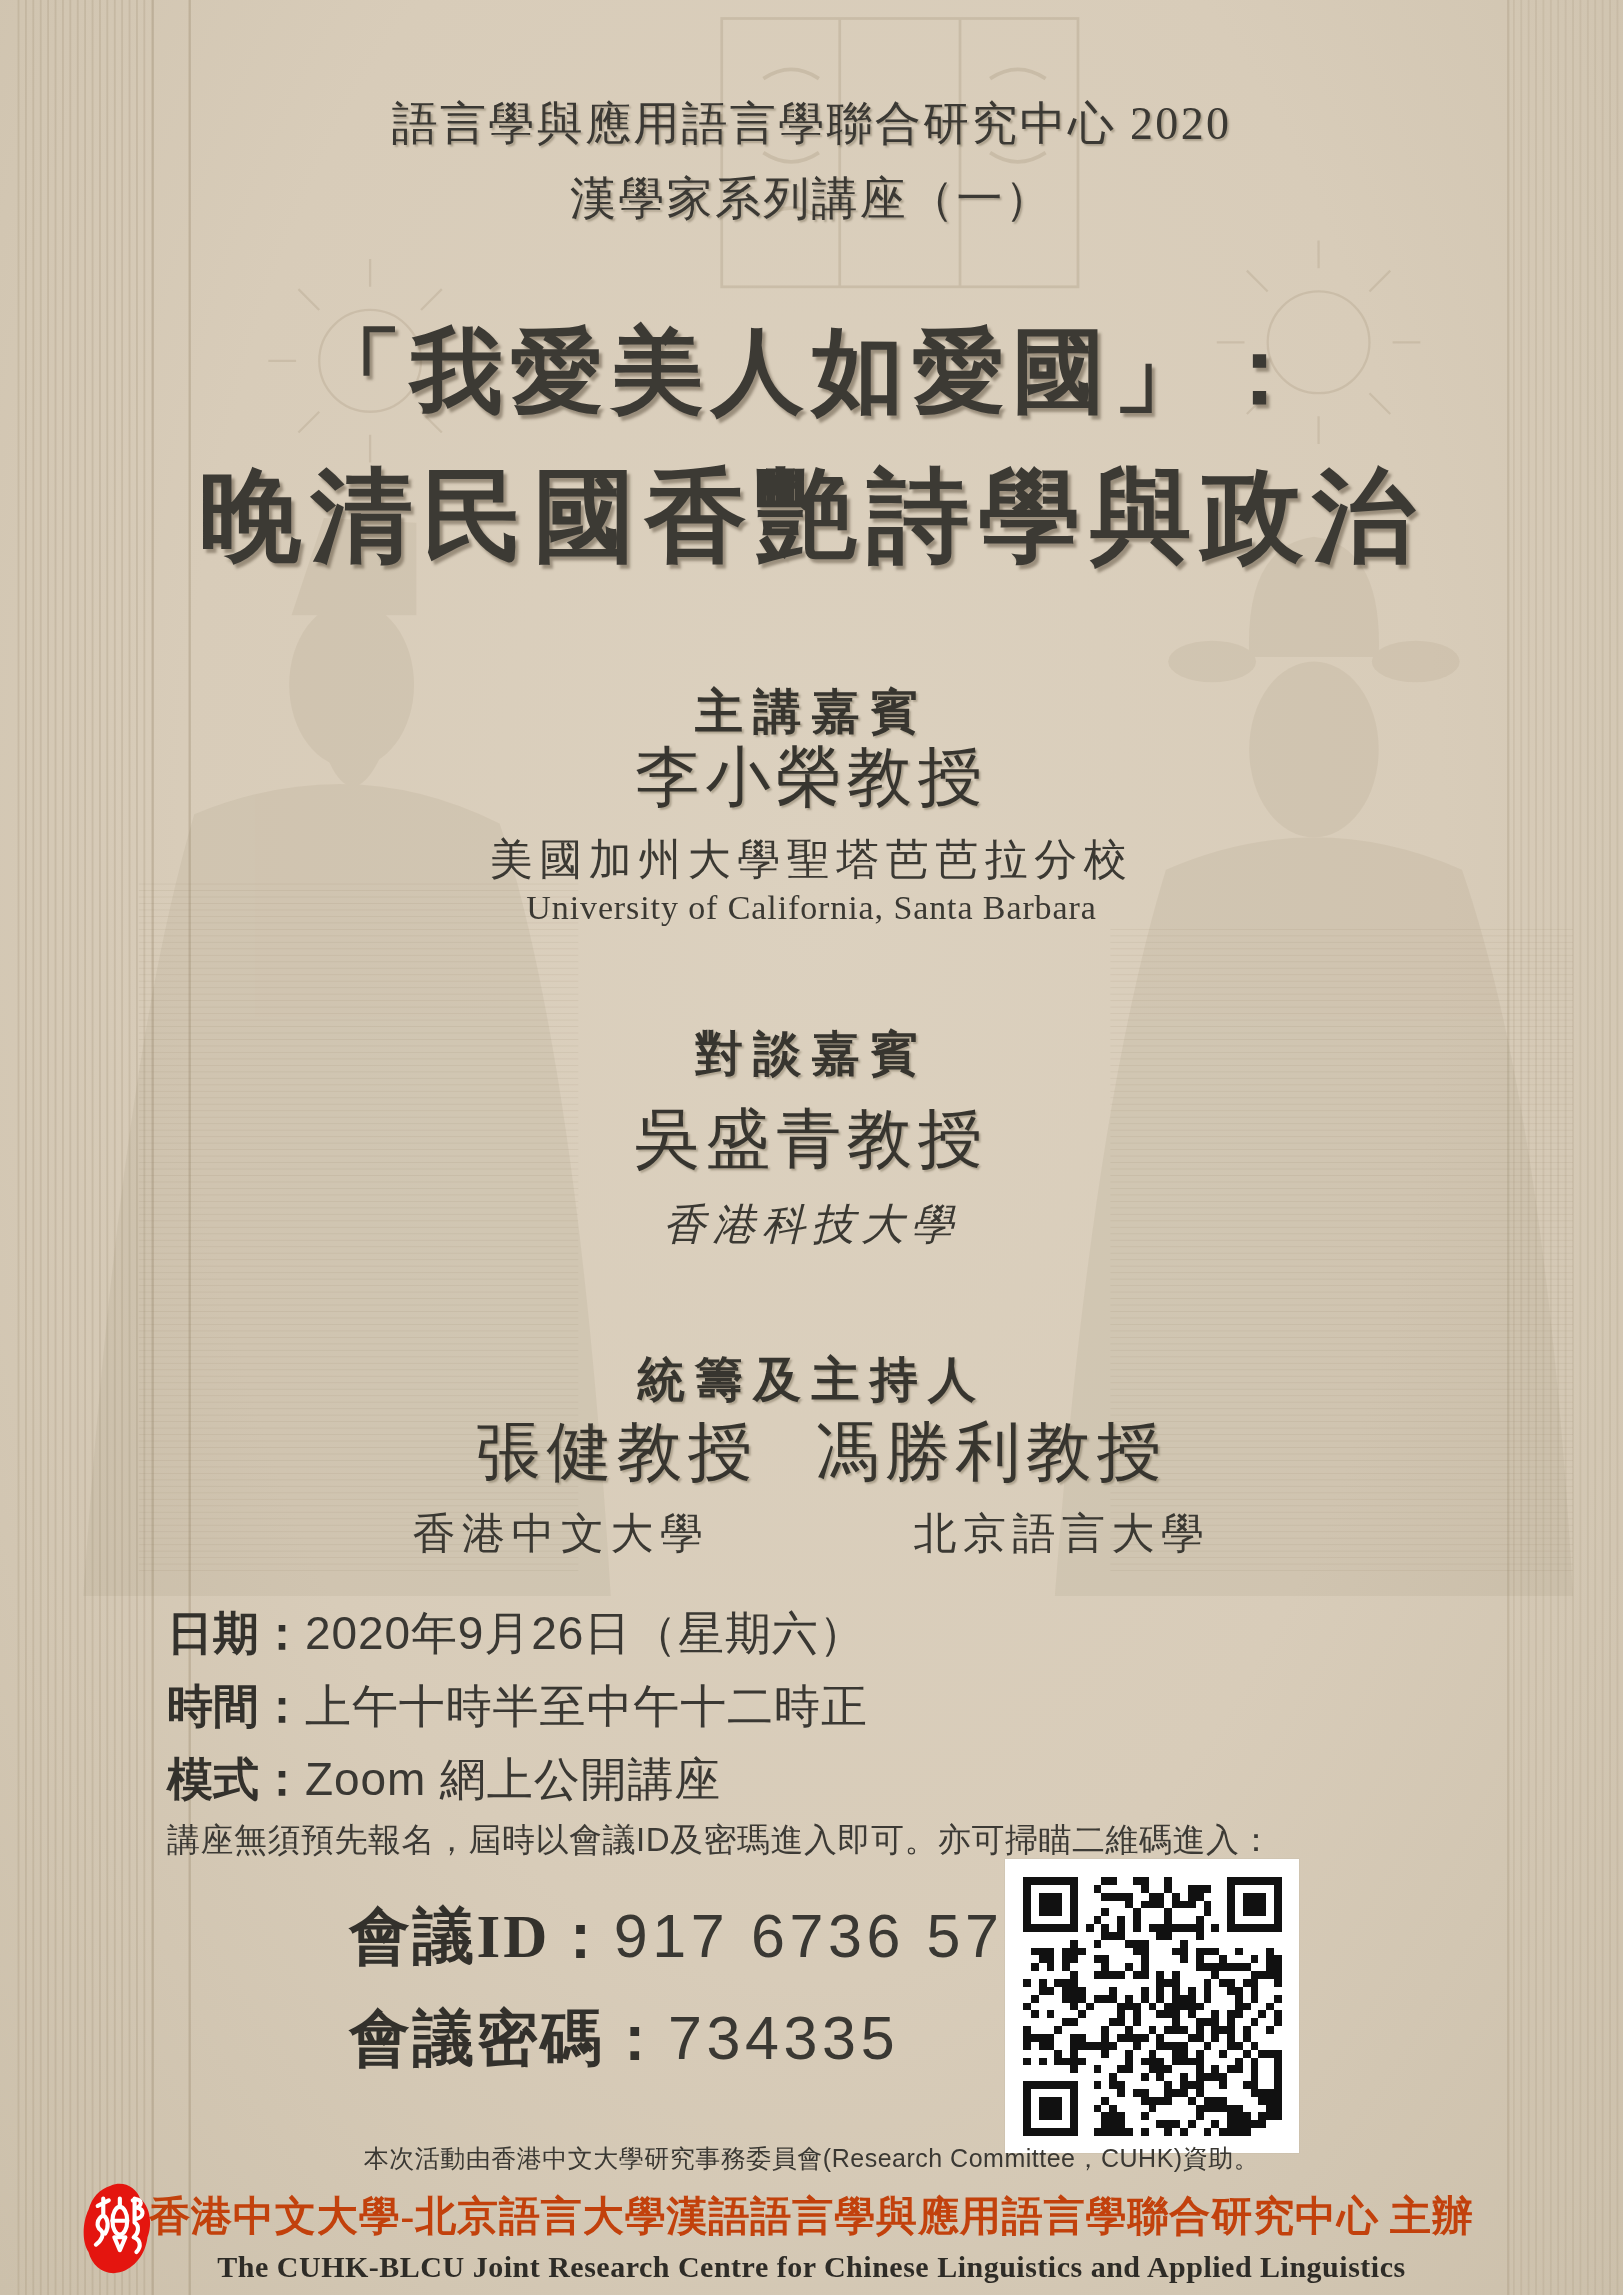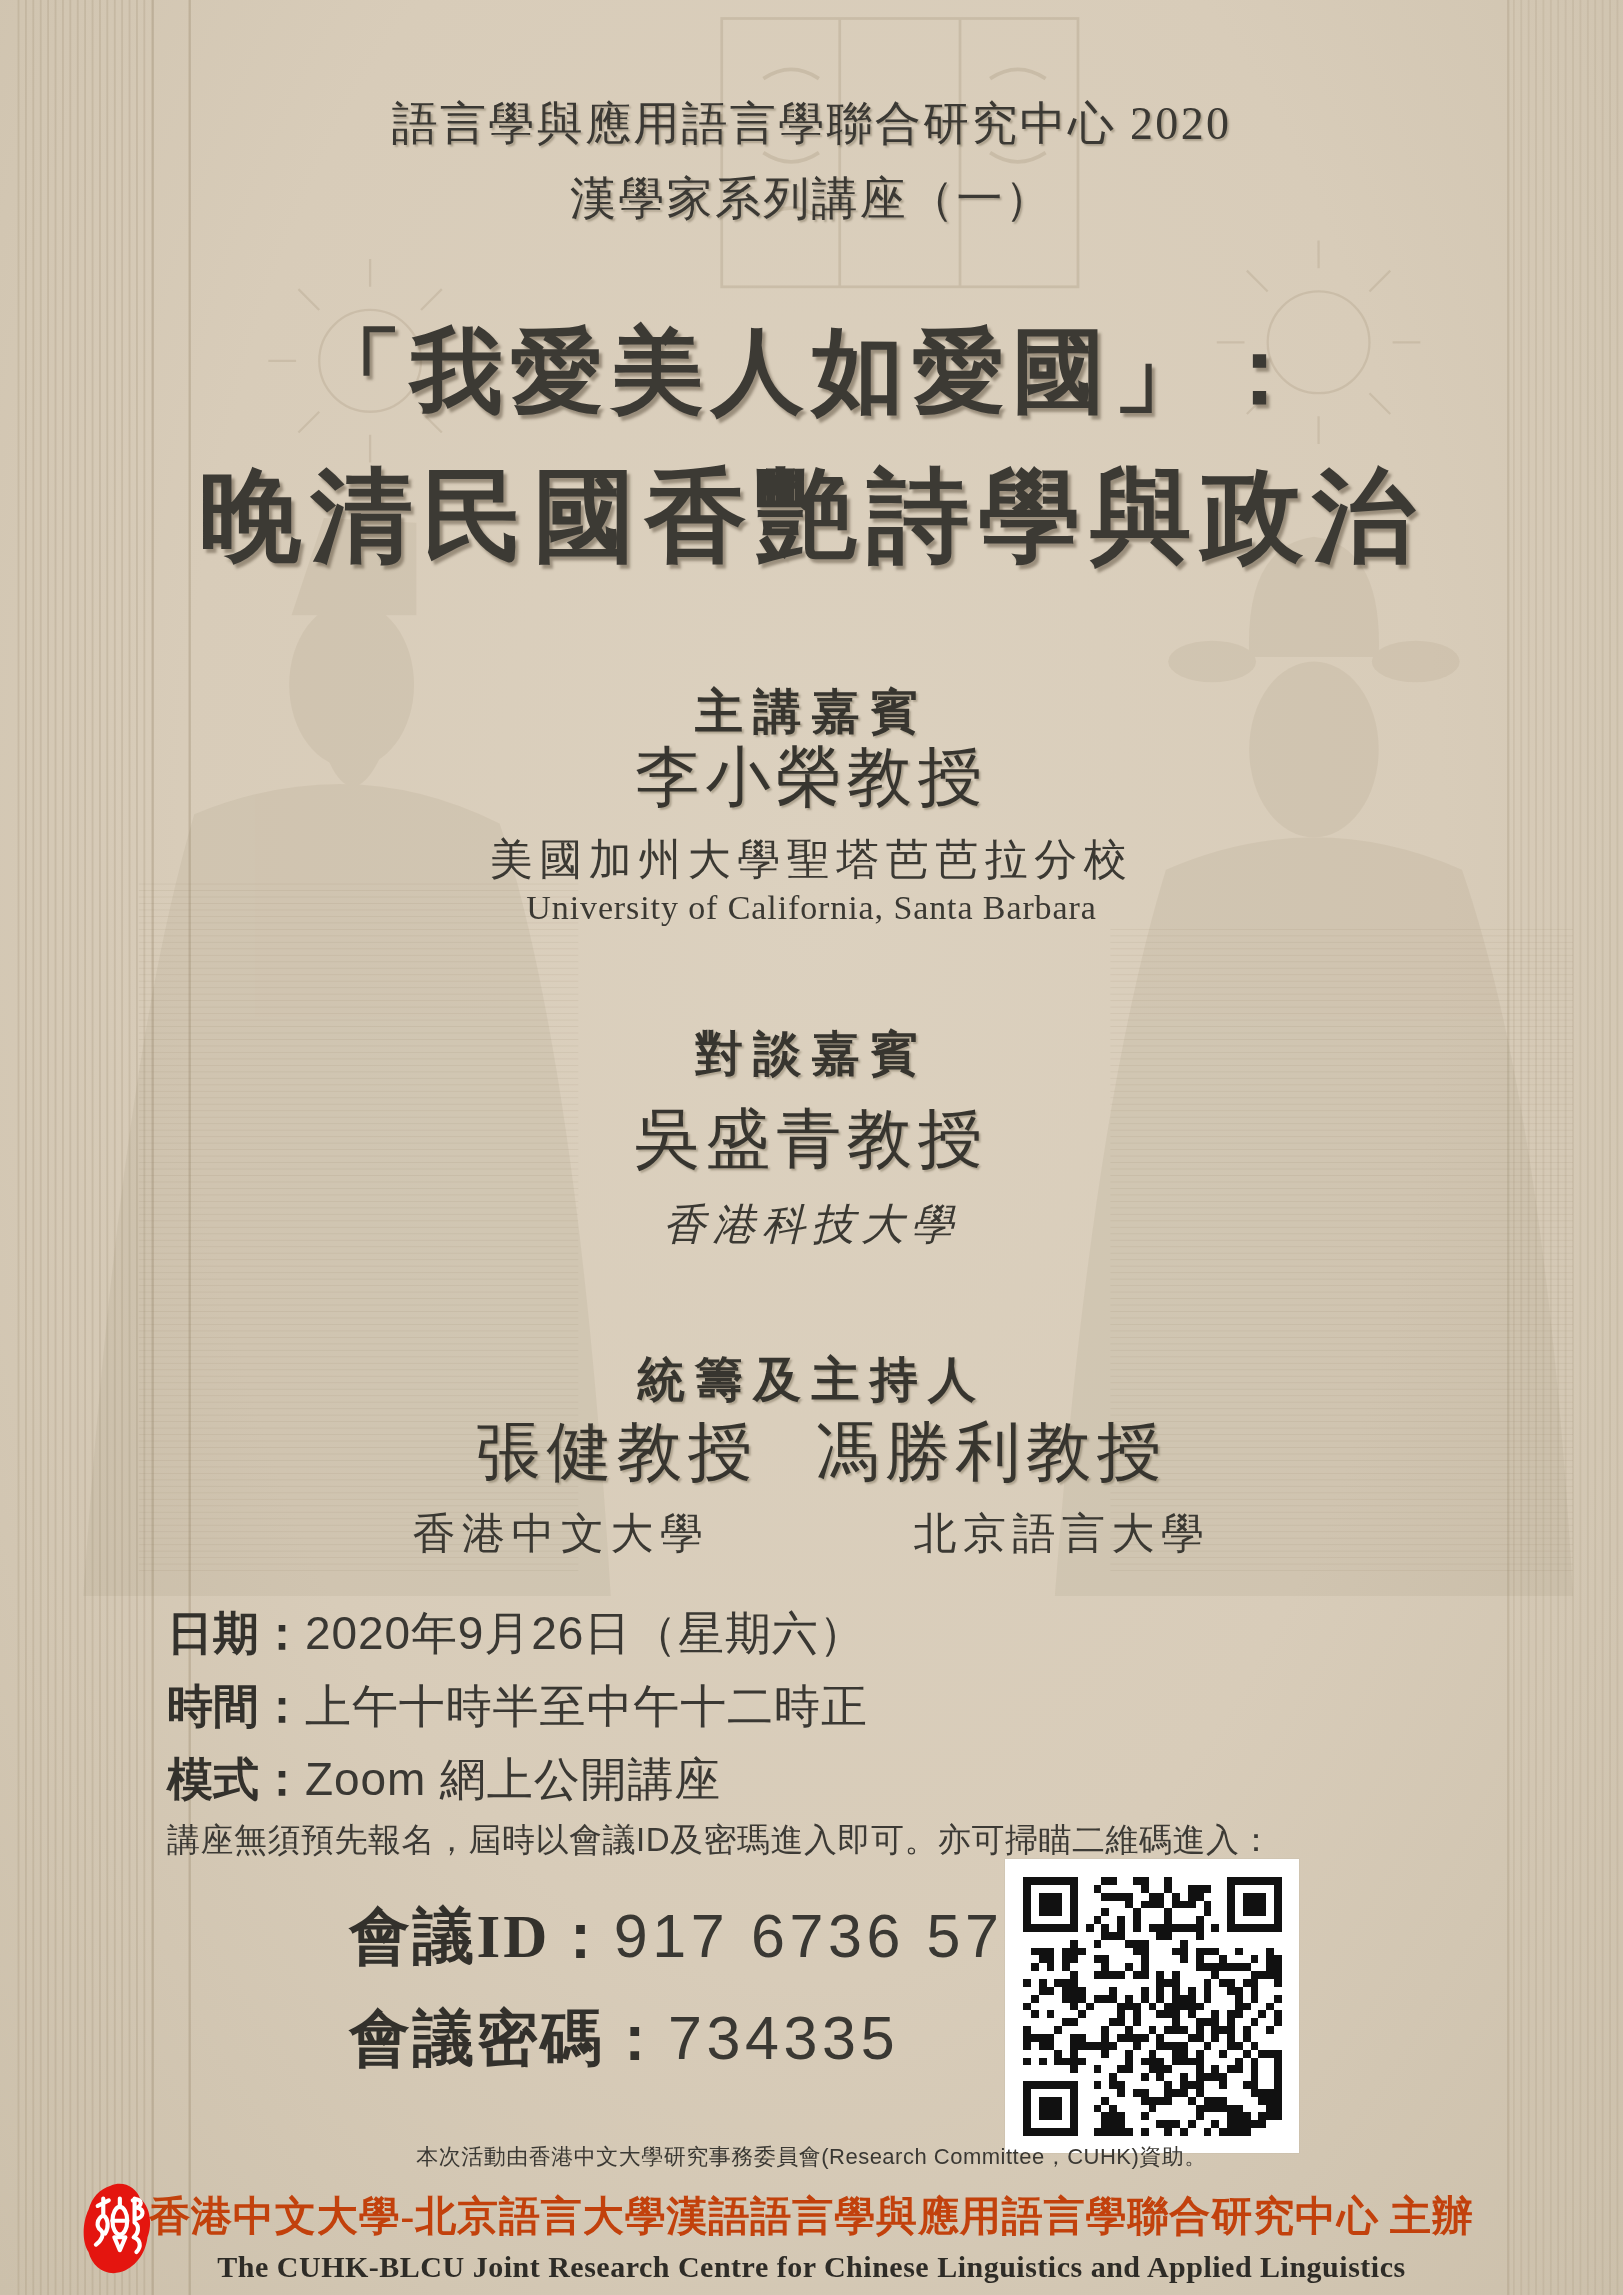--- a/index.html
+++ b/index.html
@@ -52,21 +52,21 @@
   .meeting-row{position:absolute;left:349px;text-align:left;white-space:nowrap;line-height:1.1;}
   .meet-id{top:1903px;}
   .meet-pw{top:2005px;}
   .meeting-label{font-size:61px;font-weight:700;color:#33312c;letter-spacing:2.8px;}
   .meeting-value{font-family:"Liberation Sans","DejaVu Sans",sans-serif;font-weight:400;font-size:61px;color:#3a3833;letter-spacing:4.6px;}
 
   .qr-box{position:absolute;left:1005px;top:1859px;width:294px;height:294px;background:#ffffff;
     box-shadow:0 0 0 0.5px rgba(0,0,0,.05);display:flex;align-items:center;justify-content:center;}
   .qr-box svg{width:259px;height:259px;display:block;}
 
-  .funding{top:2142px;font-family:"Liberation Sans","DejaVu Sans",sans-serif;font-size:22px;color:#3a3833;letter-spacing:0.5px;}
+  .funding{top:2142px;font-family:"Liberation Sans","DejaVu Sans",sans-serif;font-size:25px;color:#3a3833;letter-spacing:0.5px;}
   .org-zh{top:2189px;font-size:41px;font-weight:600;letter-spacing:0.9px;color:#c2410c;}
   .org-en{top:2250px;font-size:30px;letter-spacing:0.5px;color:#2e2c27;font-weight:bold;}
 
   .seal{position:absolute;left:81px;top:2182px;width:74px;height:94px;}
 </style>
 </head>
 <body>
 
 <div class="poster">
 

